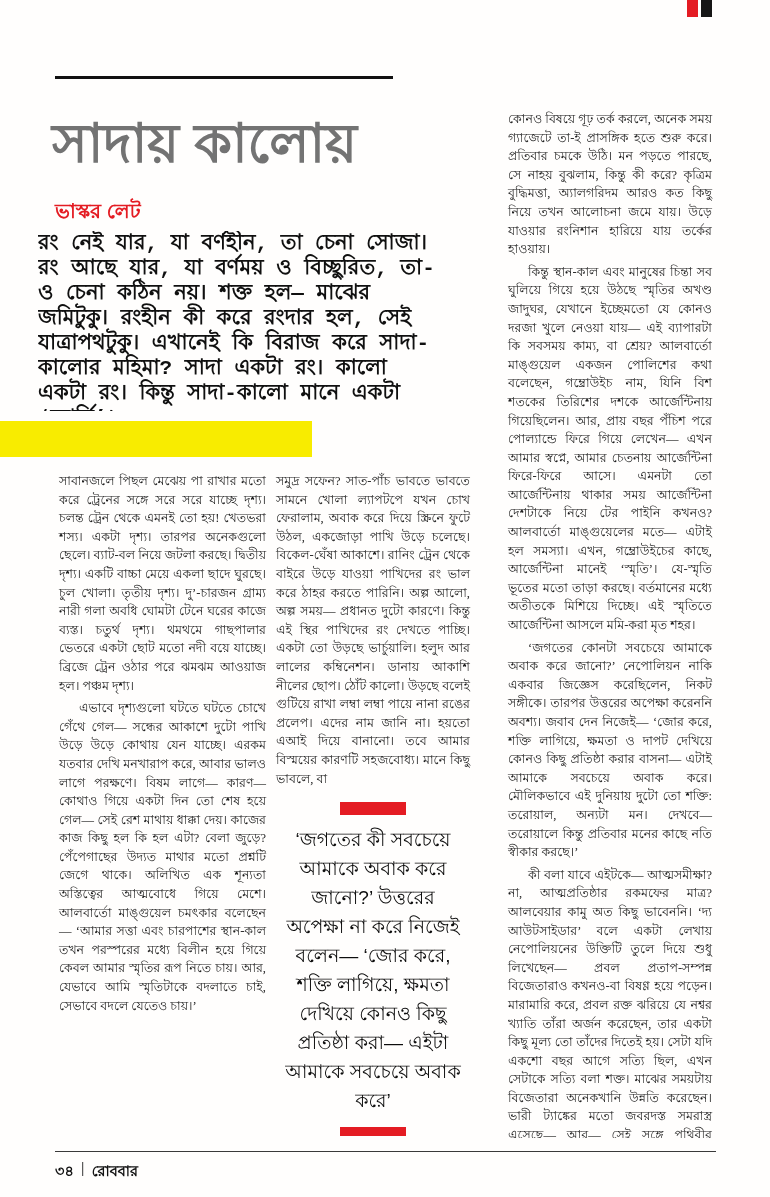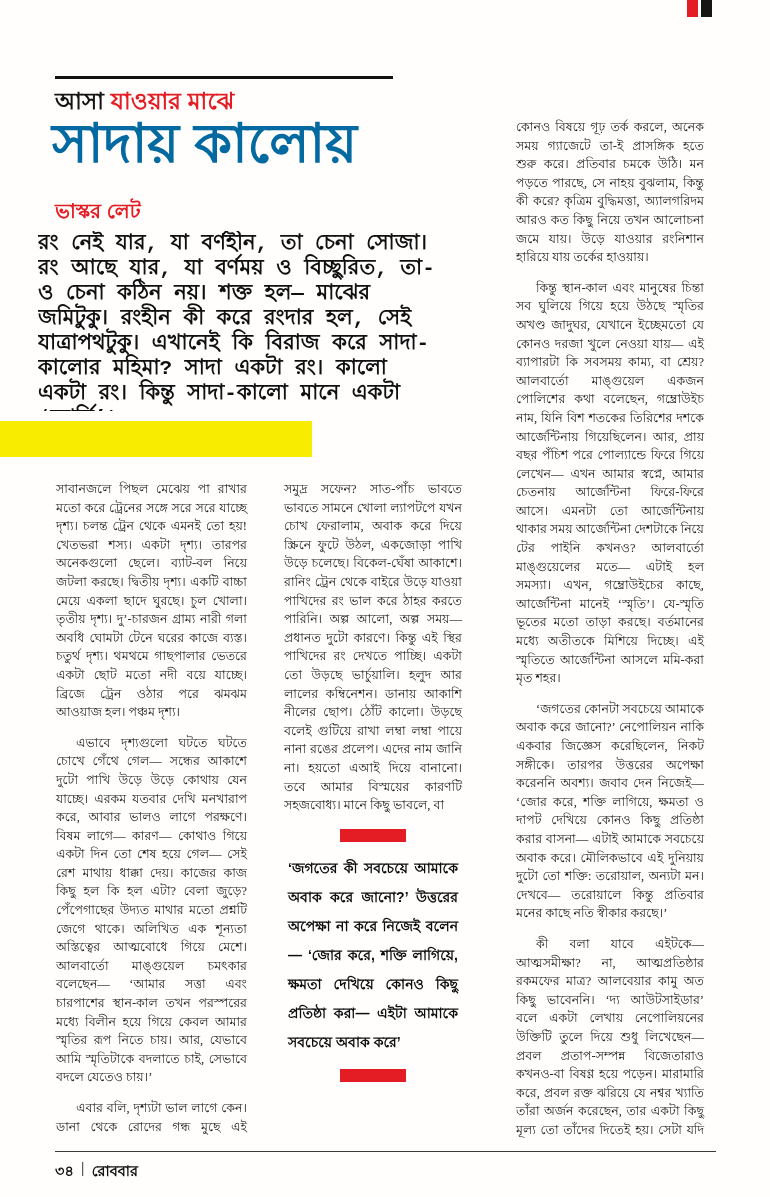--- a/index.html
+++ b/index.html
@@ -16,48 +16,48 @@
   }
   .corner-mark{position:absolute;top:0;width:11px;height:17px;}
   .corner-mark.red{left:687px;background:var(--red);}
   .corner-mark.black{left:701px;background:#161616;}
 
   .rule-top{position:absolute;left:55px;top:76px;width:338px;height:3px;background:#111;}
   .kicker{position:absolute;left:55px;top:83px;font-size:23px;font-weight:bold;letter-spacing:.2px;font-family:"Liberation Sans",sans-serif;}
   .kicker .red-part{color:var(--red);}
   .headline{
     position:absolute;left:52px;top:112px;width:480px;
-    font-size:54px;font-weight:bold;line-height:1.15;color:#0369a1;
+    font-size:54px;font-weight:bold;line-height:1.15;color:#737373;
     font-family:"Liberation Sans",sans-serif;
   }
   .author{position:absolute;left:55px;top:196px;font-size:20px;font-weight:bold;color:var(--red);font-family:"Liberation Sans",sans-serif;}
   .lead{
     position:absolute;left:38px;top:231px;width:398px;height:180px;overflow:hidden;
     font-size:21px;font-weight:bold;line-height:25px;color:#101010;
     font-family:Liberation Mono, monospace;
   }
   .yellow-bar{position:absolute;left:0;top:421px;width:312px;height:36px;background:var(--yellow);}
 
   .col{
     position:absolute;font-size:12.5px;line-height:18.6px;color:#1c1c1c;
     text-align:justify;overflow:hidden;
   }
-  .col p{margin:12px;}
+  .col p{margin:4px;}
   .col p.indent{text-indent:1.6em;font-family:Liberation Serif, serif;}
-  .col1{left:44px;top:468px;width:215px;height:668px;}
+  .col1{left:55px;top:468px;width:215px;height:668px;}
   .col2{left:272px;top:468px;width:202px;height:668px;}
   .col3{left:504px;top:106px;width:212px;height:1032px;}
 
   .pullquote{margin-top:14px;}
   .pq-bar{width:66px;height:13px;background:var(--red);margin:0 auto;}
   .pq-bar.top{margin-bottom:10px;}
   .pq-bar.bottom{margin-top:12px;}
   .pq-text{
-    font-size:14px;font-weight:bold;line-height:29px;color:#0d0d0d;
-    text-indent:0;padding:0 4px;
+    font-size:19px;font-weight:normal;line-height:29px;color:#0d0d0d;
+    text-align:center;text-indent:0;padding:0 4px;
     font-family:"Liberation Sans",sans-serif;
   }
 
   .footer-rule{position:absolute;left:55px;top:1151px;width:661px;height:1px;background:#3a3a3a;}
   .footer{
     position:absolute;left:55px;top:1160px;font-size:14.5px;color:#111;
     font-family:"Liberation Sans",sans-serif;font-weight:bold;
     display:flex;align-items:flex-start;gap:7px;
   }
   .footer .sep{font-weight:normal;color:#555;}
@@ -65,36 +65,32 @@
 </head>
 <body>
 
 <div class="page">
 
   <div class="corner-mark red"></div>
   <div class="corner-mark black"></div>
 
   <div class="rule-top"></div>
 
-  <div class="kicker">
-    <span>আসা</span><span class="red-part"> যাওয়ার মাঝে</span>
-  </div>
 
   <h1 class="headline">সাদায় কালোয়</h1>
 
   <div class="author">ভাস্কর লেট</div>
 
   <div class="lead">রং নেই যার, যা বর্ণহীন, তা চেনা সোজা। রং আছে যার, যা বর্ণময় ও বিচ্ছুরিত, তা-ও চেনা কঠিন নয়। শক্ত হল— মাঝের জমিটুকু। রংহীন কী করে রংদার হল, সেই যাত্রাপথটুকু। এখানেই কি বিরাজ করে সাদা-কালোর মহিমা? সাদা একটা রং। কালো একটা রং। কিন্তু সাদা-কালো মানে একটা ‘জার্নি’।</div>
 
   <div class="yellow-bar"></div>
 
   <div class="col col1">
     <p>সাবানজলে পিছল মেঝেয় পা রাখার মতো করে ট্রেনের সঙ্গে সরে সরে যাচ্ছে দৃশ্য। চলন্ত ট্রেন থেকে এমনই তো হয়! খেতভরা শস্য। একটা দৃশ্য। তারপর অনেকগুলো ছেলে। ব্যাট-বল নিয়ে জটলা করছে। দ্বিতীয় দৃশ্য। একটি বাচ্চা মেয়ে একলা ছাদে ঘুরছে। চুল খোলা। তৃতীয় দৃশ্য। দু’-চারজন গ্রাম্য নারী গলা অবধি ঘোমটা টেনে ঘরের কাজে ব্যস্ত। চতুর্থ দৃশ্য। থমথমে গাছপালার ভেতরে একটা ছোট মতো নদী বয়ে যাচ্ছে। ব্রিজে ট্রেন ওঠার পরে ঝমঝম আওয়াজ হল। পঞ্চম দৃশ্য।</p>
     <p class="indent">এভাবে দৃশ্যগুলো ঘটতে ঘটতে চোখে গেঁথে গেল— সন্ধের আকাশে দুটো পাখি উড়ে উড়ে কোথায় যেন যাচ্ছে। এরকম যতবার দেখি মনখারাপ করে, আবার ভালও লাগে পরক্ষণে। বিষম লাগে— কারণ— কোথাও গিয়ে একটা দিন তো শেষ হয়ে গেল— সেই রেশ মাথায় ধাক্কা দেয়। কাজের কাজ কিছু হল কি হল এটা? বেলা জুড়ে? পেঁপেগাছের উদ্যত মাথার মতো প্রশ্নটি জেগে থাকে। অলিখিত এক শূন্যতা অস্তিত্বের আত্মবোধে গিয়ে মেশে। আলবার্তো মাঙ্গুয়েল চমৎকার বলেছেন— ‘আমার সত্তা এবং চারপাশের স্থান-কাল তখন পরস্পরের মধ্যে বিলীন হয়ে গিয়ে কেবল আমার স্মৃতির রূপ নিতে চায়। আর, যেভাবে আমি স্মৃতিটাকে বদলাতে চাই, সেভাবে বদলে যেতেও চায়।’</p>
-    <p class="indent">এবার বলি, দৃশ্যটা ভাল লাগে কেন। ডানা থেকে রোদের গন্ধ মুছে এই পাখিরা কি এবার মুখোমুখি বসিবার অবসর করে? দূর দার্জিলিং দ্বীপের ভেতরে এমন একটা জায়গা কি আমাদের প্রত্যেকের জন্য নির্দিষ্ট হয়ে আছে? যেখানে জীবনের</p>
   </div>
 
   <div class="col col2">
     <p>সমুদ্র সফেন? সাত-পাঁচ ভাবতে ভাবতে সামনে খোলা ল্যাপটপে যখন চোখ ফেরালাম, অবাক করে দিয়ে স্ক্রিনে ফুটে উঠল, একজোড়া পাখি উড়ে চলেছে। বিকেল-ঘেঁষা আকাশে। রানিং ট্রেন থেকে বাইরে উড়ে যাওয়া পাখিদের রং ভাল করে ঠাহর করতে পারিনি। অল্প আলো, অল্প সময়— প্রধানত দুটো কারণে। কিন্তু এই স্থির পাখিদের রং দেখতে পাচ্ছি। একটা তো উড়ছে ভার্চুয়ালি। হলুদ আর লালের কম্বিনেশন। ডানায় আকাশি নীলের ছোপ। ঠোঁট কালো। উড়ছে বলেই গুটিয়ে রাখা লম্বা লম্বা পায়ে নানা রঙের প্রলেপ। এদের নাম জানি না। হয়তো এআই দিয়ে বানানো। তবে আমার বিস্ময়ের কারণটি সহজবোধ্য। মানে কিছু ভাবলে, বা</p>
     <div class="pullquote">
       <div class="pq-bar top"></div>
       <p class="pq-text">‘জগতের কী সবচেয়ে আমাকে অবাক করে জানো?’ উত্তরের অপেক্ষা না করে নিজেই বলেন— ‘জোর করে, শক্তি লাগিয়ে, ক্ষমতা দেখিয়ে কোনও কিছু প্রতিষ্ঠা করা— এইটা আমাকে সবচেয়ে অবাক করে’</p>
       <div class="pq-bar bottom"></div>
     </div>
   </div>

